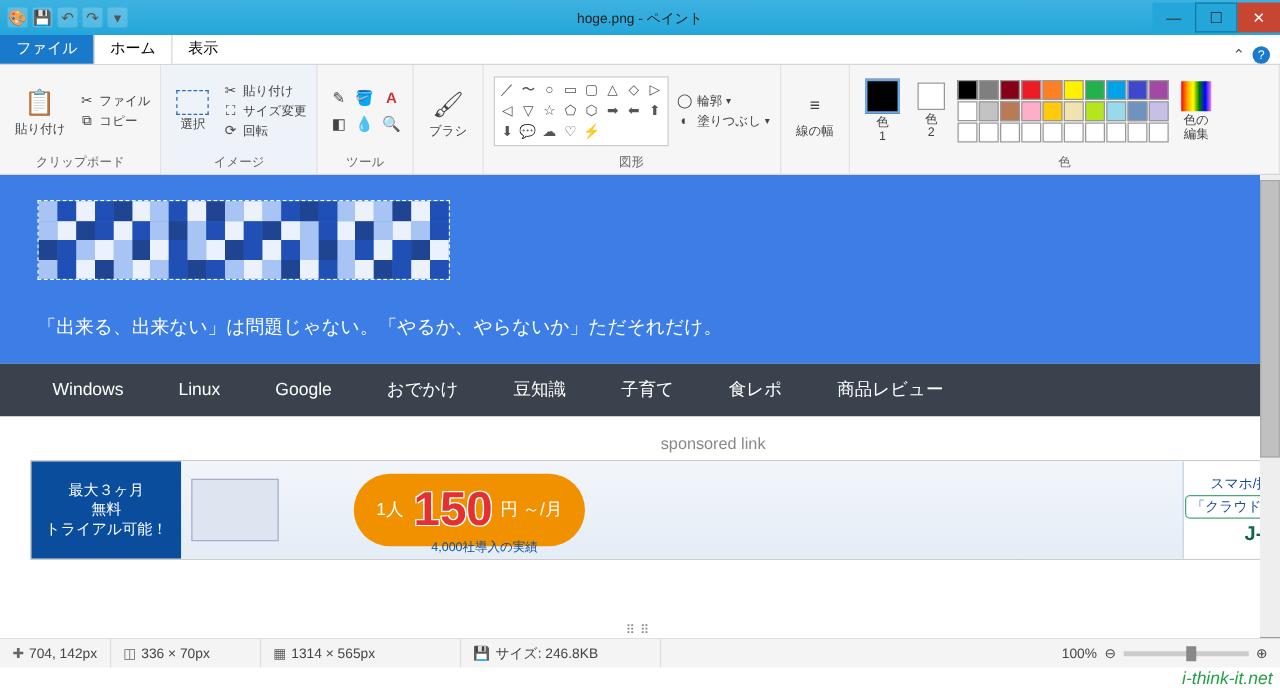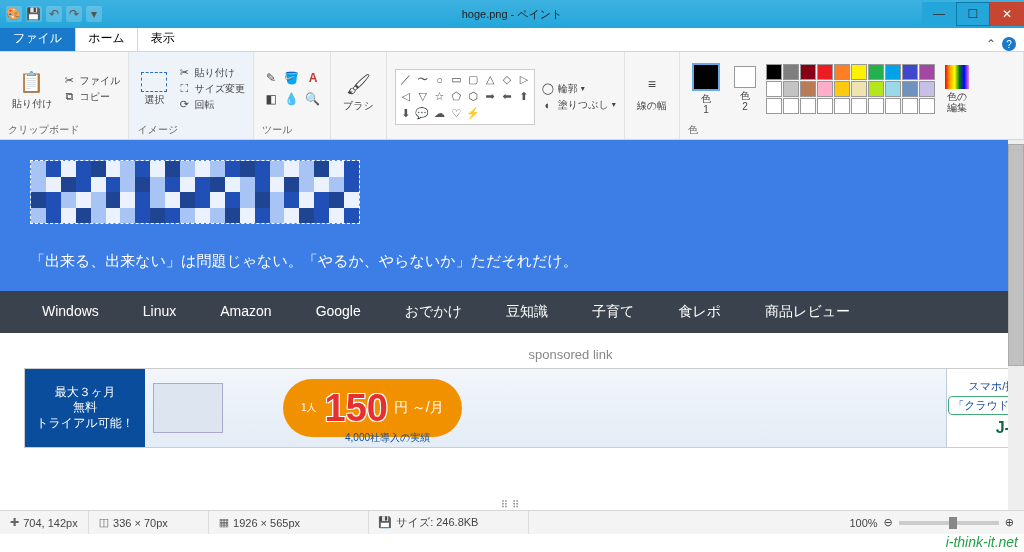--- a/index.html
+++ b/index.html
@@ -21,21 +21,21 @@
 .tabs .tab { padding: 4px 12px; border: 1px solid transparent; border-bottom: none; cursor: pointer; }
 .tabs .tab.file { background: #1979ca; color: #fff; }
 .tabs .tab.active { border-color: #d6d6d6; background: #fff; }
 .tabs .right { margin-left: auto; display: flex; align-items: center; gap: 6px; padding: 0 8px; color: #555; font-size: 12px; }
 .tabs .right .help { background: #1979ca; color: #fff; border-radius: 50%; width: 14px; height: 14px; display: flex; align-items: center; justify-content: center; font-size: 10px; }
 
 
 .ribbon { height: 88px; background: #f6f6f6; border-bottom: 1px solid #d6d6d6; display: flex; font-size: 11px; color: #444; }
 .rgroup { border-right: 1px solid #e2e2e2; padding: 4px 8px 2px; display: flex; flex-direction: column; justify-content: space-between; }
 .rgroup .body { flex: 1; display: flex; align-items: center; gap: 6px; }
-.rgroup .label { text-align: left; font-size: 10px; color: #666; padding-top: 2px; font-family: Liberation Mono, monospace; }
+.rgroup .label { text-align: center; font-size: 10px; color: #666; padding-top: 2px; font-family: Liberation Mono, monospace; }
 .bigbtn { display: flex; flex-direction: column; align-items: center; gap: 2px; padding: 2px 4px; }
 .bigbtn .icon { width: 28px; height: 28px; display: flex; align-items: center; justify-content: center; font-size: 20px; }
 .bigbtn .txt { font-size: 10px; line-height: 1.1; text-align: center; }
 .smallcol { display: flex; flex-direction: column; gap: 2px; }
 .smallbtn { display: flex; align-items: center; gap: 3px; font-size: 10px; }
 .smallbtn .ic { width: 14px; height: 14px; display: inline-flex; align-items: center; justify-content: center; font-size: 11px; }
 .toolgrid { display: grid; grid-template-columns: repeat(3, 18px); grid-template-rows: repeat(2, 18px); gap: 3px; }
 .toolgrid div { display: flex; align-items: center; justify-content: center; font-size: 12px; color: #444; }
 .shapesbox { width: 140px; height: 56px; border: 1px solid #ccc; background: #fff; display: grid; grid-template-columns: repeat(8, 1fr); grid-template-rows: repeat(3, 1fr); gap: 1px; padding: 2px; }
 .shapesbox div { font-size: 11px; display: flex; align-items: center; justify-content: center; color: #555; }
@@ -56,21 +56,21 @@
 .pixelbox div:nth-child(5n) { background: rgba(10,30,90,.6); }
 .banner .tagline { margin-top: 28px; font-size: 15px; }
 .navbar { background: #3a434d; display: flex; padding: 0 20px; }
 .navbar .item { color: #fff; padding: 12px 22px; font-size: 14px; }
 .content { padding: 14px 24px 0; position: relative; }
 .sponsored { text-align: center; color: #888; font-size: 13px; margin-bottom: 6px; }
 .ad1 { height: 80px; border: 1px solid #ccc; display: flex; align-items: stretch; overflow: hidden; }
 .ad1 .left { width: 120px; background: #0a4d9d; color: #fff; font-size: 12px; display: flex; align-items: center; justify-content: center; text-align: center; line-height: 1.3; }
 .ad1 .mid { flex: 1; background: linear-gradient(#f2f6fb,#e4ecf6); display: flex; align-items: center; }
 .ad1 .pill { height: 58px; background: #f29100; border-radius: 30px; display: flex; align-items: center; color: #fff; padding: 0 18px; margin-left: 60px; }
-.ad1 .pill .p1 { font-size: 10px; margin-right: 8px; }
+.ad1 .pill .p1 { font-size: 14px; margin-right: 8px; }
 .ad1 .pill .p2 { font-size: 38px; font-weight: bold; color: #e62f2f; text-shadow: -1px -1px 0 #fff,1px -1px 0 #fff,-1px 1px 0 #fff,1px 1px 0 #fff; }
 .ad1 .pill .p3 { font-size: 14px; margin-left: 6px; }
 .ad1 .right { width: 170px; background: #fff; font-size: 11px; display: flex; flex-direction: column; align-items: center; justify-content: center; color: #184a99; border-left: 1px solid #bcd; }
 .ad1 .right .box { border: 1px solid #4a7; padding: 1px 4px; border-radius: 4px; margin-top: 2px; }
 .vscroll { width: 16px; position: absolute; top: 0; right: 0; bottom: 0; background: #eee; }
 .vscroll .thumb { background: #c0c0c0; height: 60%; margin-top: 4px; border: 1px solid #aaa; }
 .hresizer { position: absolute; left: 50%; bottom: 0; transform: translateX(-50%); font-size: 10px; color: #888; letter-spacing: 4px; }
 
 
 .statusbar { height: 24px; border-top: 1px solid #d6d6d6; background: #f4f4f4; display: flex; align-items: center; font-size: 11px; color: #444; }
@@ -214,20 +214,21 @@
             <span>輪郭</span>
             <span style="font-size:8px">▾</span>
           </div>
         <div class="smallbtn">
             <span class="ic">◐</span>
             <span>塗りつぶし</span>
             <span style="font-size:8px">▾</span>
           </div>
       </div>
     </div>
+    <div class="label">図形</div>
   </div>
 
   <div class="rgroup">
     <div class="body">
       <div class="bigbtn">
         <div class="icon" style="font-size:14px">≡</div>
         <div class="txt">線の幅</div>
       </div>
     </div>
     <div class="label">&nbsp;</div>
@@ -379,21 +380,20 @@
             <div></div>
             <div></div>
             <div></div>
             <div></div>
           </div>
         <div class="tagline">「出来る、出来ない」は問題じゃない。「やるか、やらないか」ただそれだけ。</div>
       </div>
       <div class="navbar" id="navbar">
           <div class="item">Windows</div>
           <div class="item">Linux</div>
-          <div class="item">Amazon</div>
           <div class="item">Google</div>
           <div class="item">おでかけ</div>
           <div class="item">豆知識</div>
           <div class="item">子育て</div>
           <div class="item">食レポ</div>
           <div class="item">商品レビュー</div>
         </div>
       <div class="content">
         <div class="sponsored">sponsored link</div>
         <div class="ad1" style="position:relative">
@@ -429,21 +429,21 @@
   <div class="cell">
       <span class="ic">✚</span>
       <span>704, 142px</span>
     </div>
   <div class="cell" style="width:120px">
       <span class="ic">◫</span>
       <span>336 × 70px</span>
     </div>
   <div class="cell" style="width:160px">
       <span class="ic">▦</span>
-      <span>1926 × 565px</span>
+      <span>1314 × 565px</span>
     </div>
   <div class="cell" style="width:160px">
       <span class="ic">💾</span>
       <span>サイズ: 246.8KB</span>
     </div>
   <div class="spacer"></div>
   <div class="zoom">
     <span>100%</span>
     <span>⊖</span>
     <div class="track"></div>

